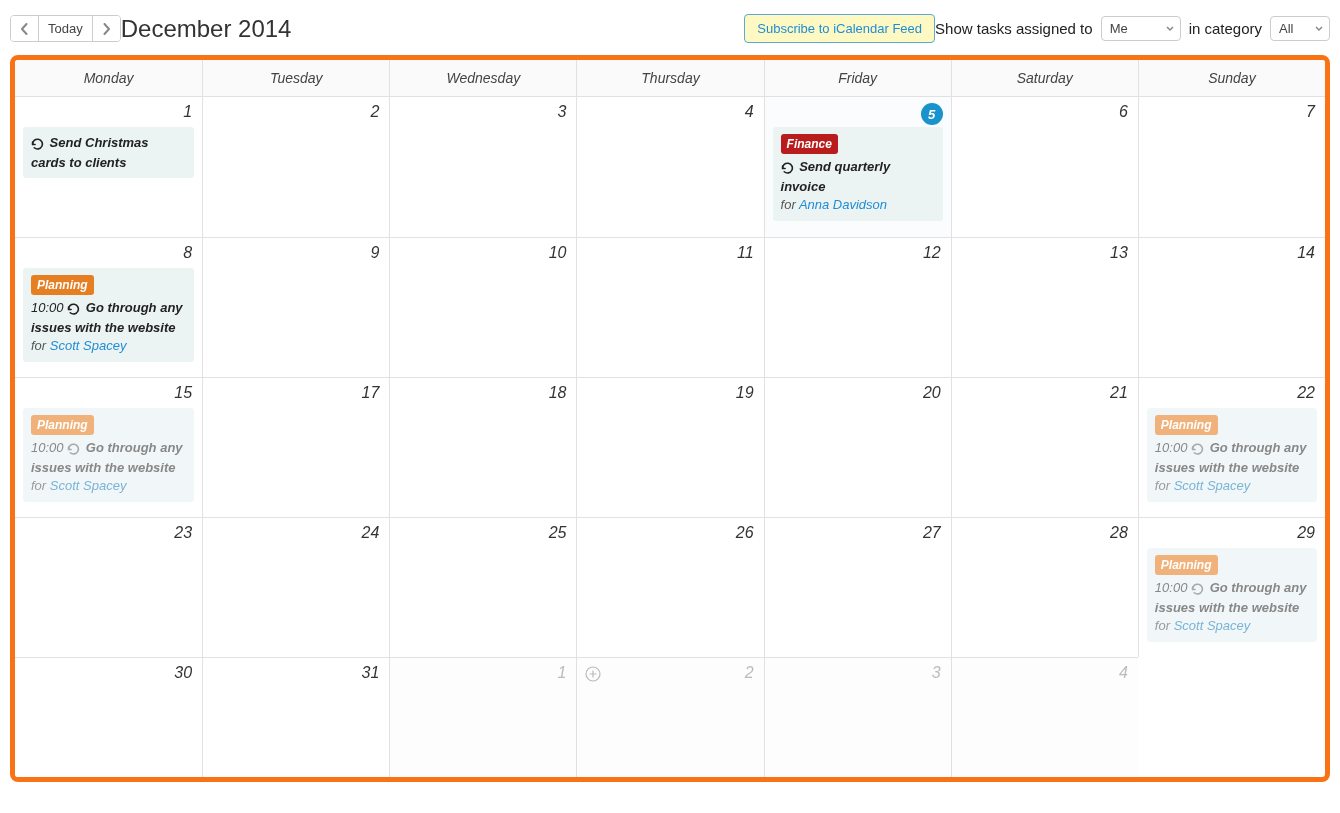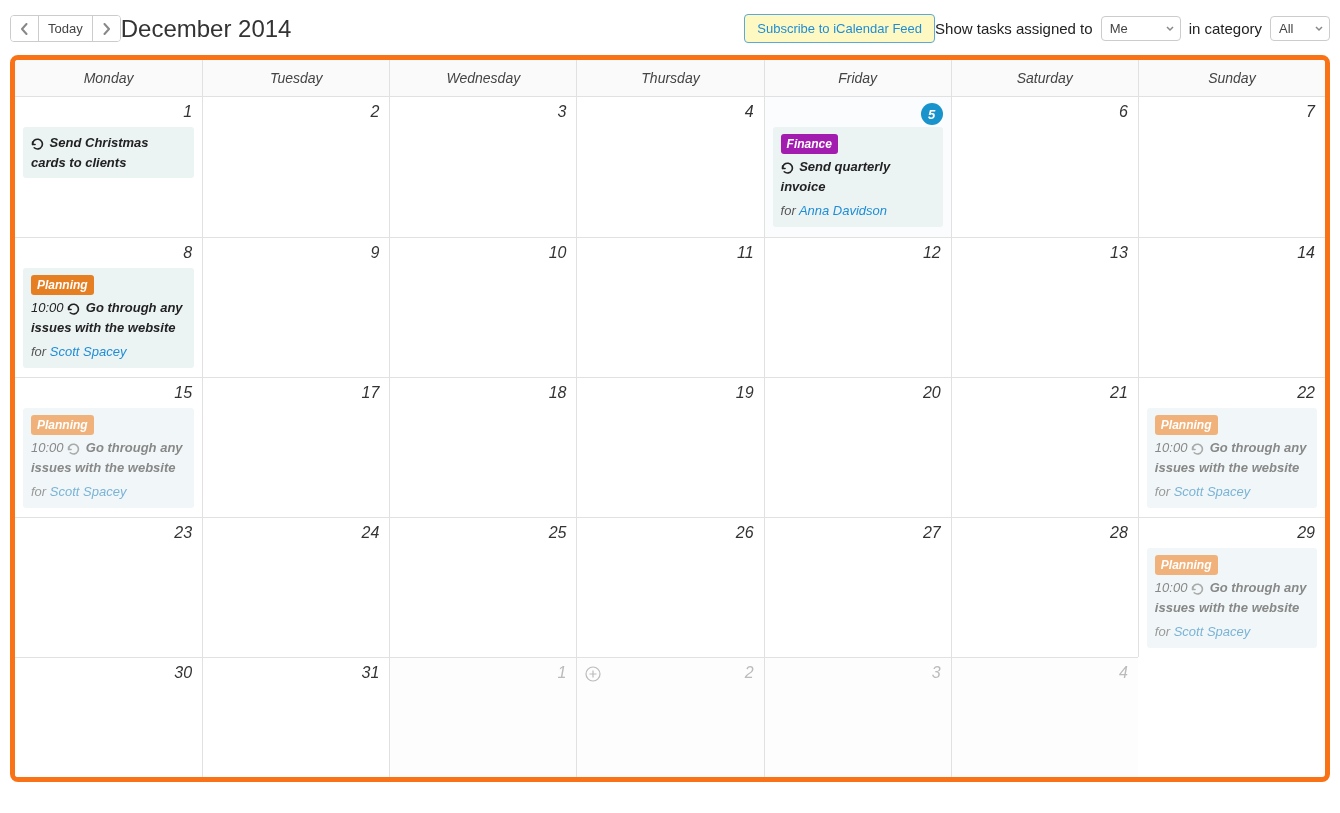--- a/index.html
+++ b/index.html
@@ -133,35 +133,35 @@
     padding: 7px 8px;
     font-size: 13px;
     line-height: 1.35;
   }
   .task.soft {
     background:#f1f7f8;
     color:#999;
   }
   .task .title-line { font-weight: 700; color:#222; }
   .task.soft .title-line { color:#888; font-weight:600; }
-  .task .for-line { color:#555; margin-top:7px; }
+  .task .for-line { color:#555; margin-top:1px; }
   .task.soft .for-line { color:#999; }
   .task .assignee { color:#1f8dd6; }
   .task.soft .assignee { color:#7ab3d6; }
   .task .time { font-weight: 400; }
 
   .tag {
     display:inline-block;
     font-size:12px; font-weight:600;
     color:#fff;
     border-radius:3px;
     padding:2px 6px;
     margin-bottom:4px;
   }
-  .tag.finance { background:#a21caf; }
+  .tag.finance { background:#b91c1c; }
   .tag.planning { background:#e67e22; }
   .tag.planning.soft { background:#f0b27a; }
 
   .recur-icon { display:inline-block; vertical-align:-2px; margin-right:2px; }
   svg { display:block; }
   .inline svg { display:inline-block; vertical-align:-2px; }
 </style>
 </head>
 <body>
 

